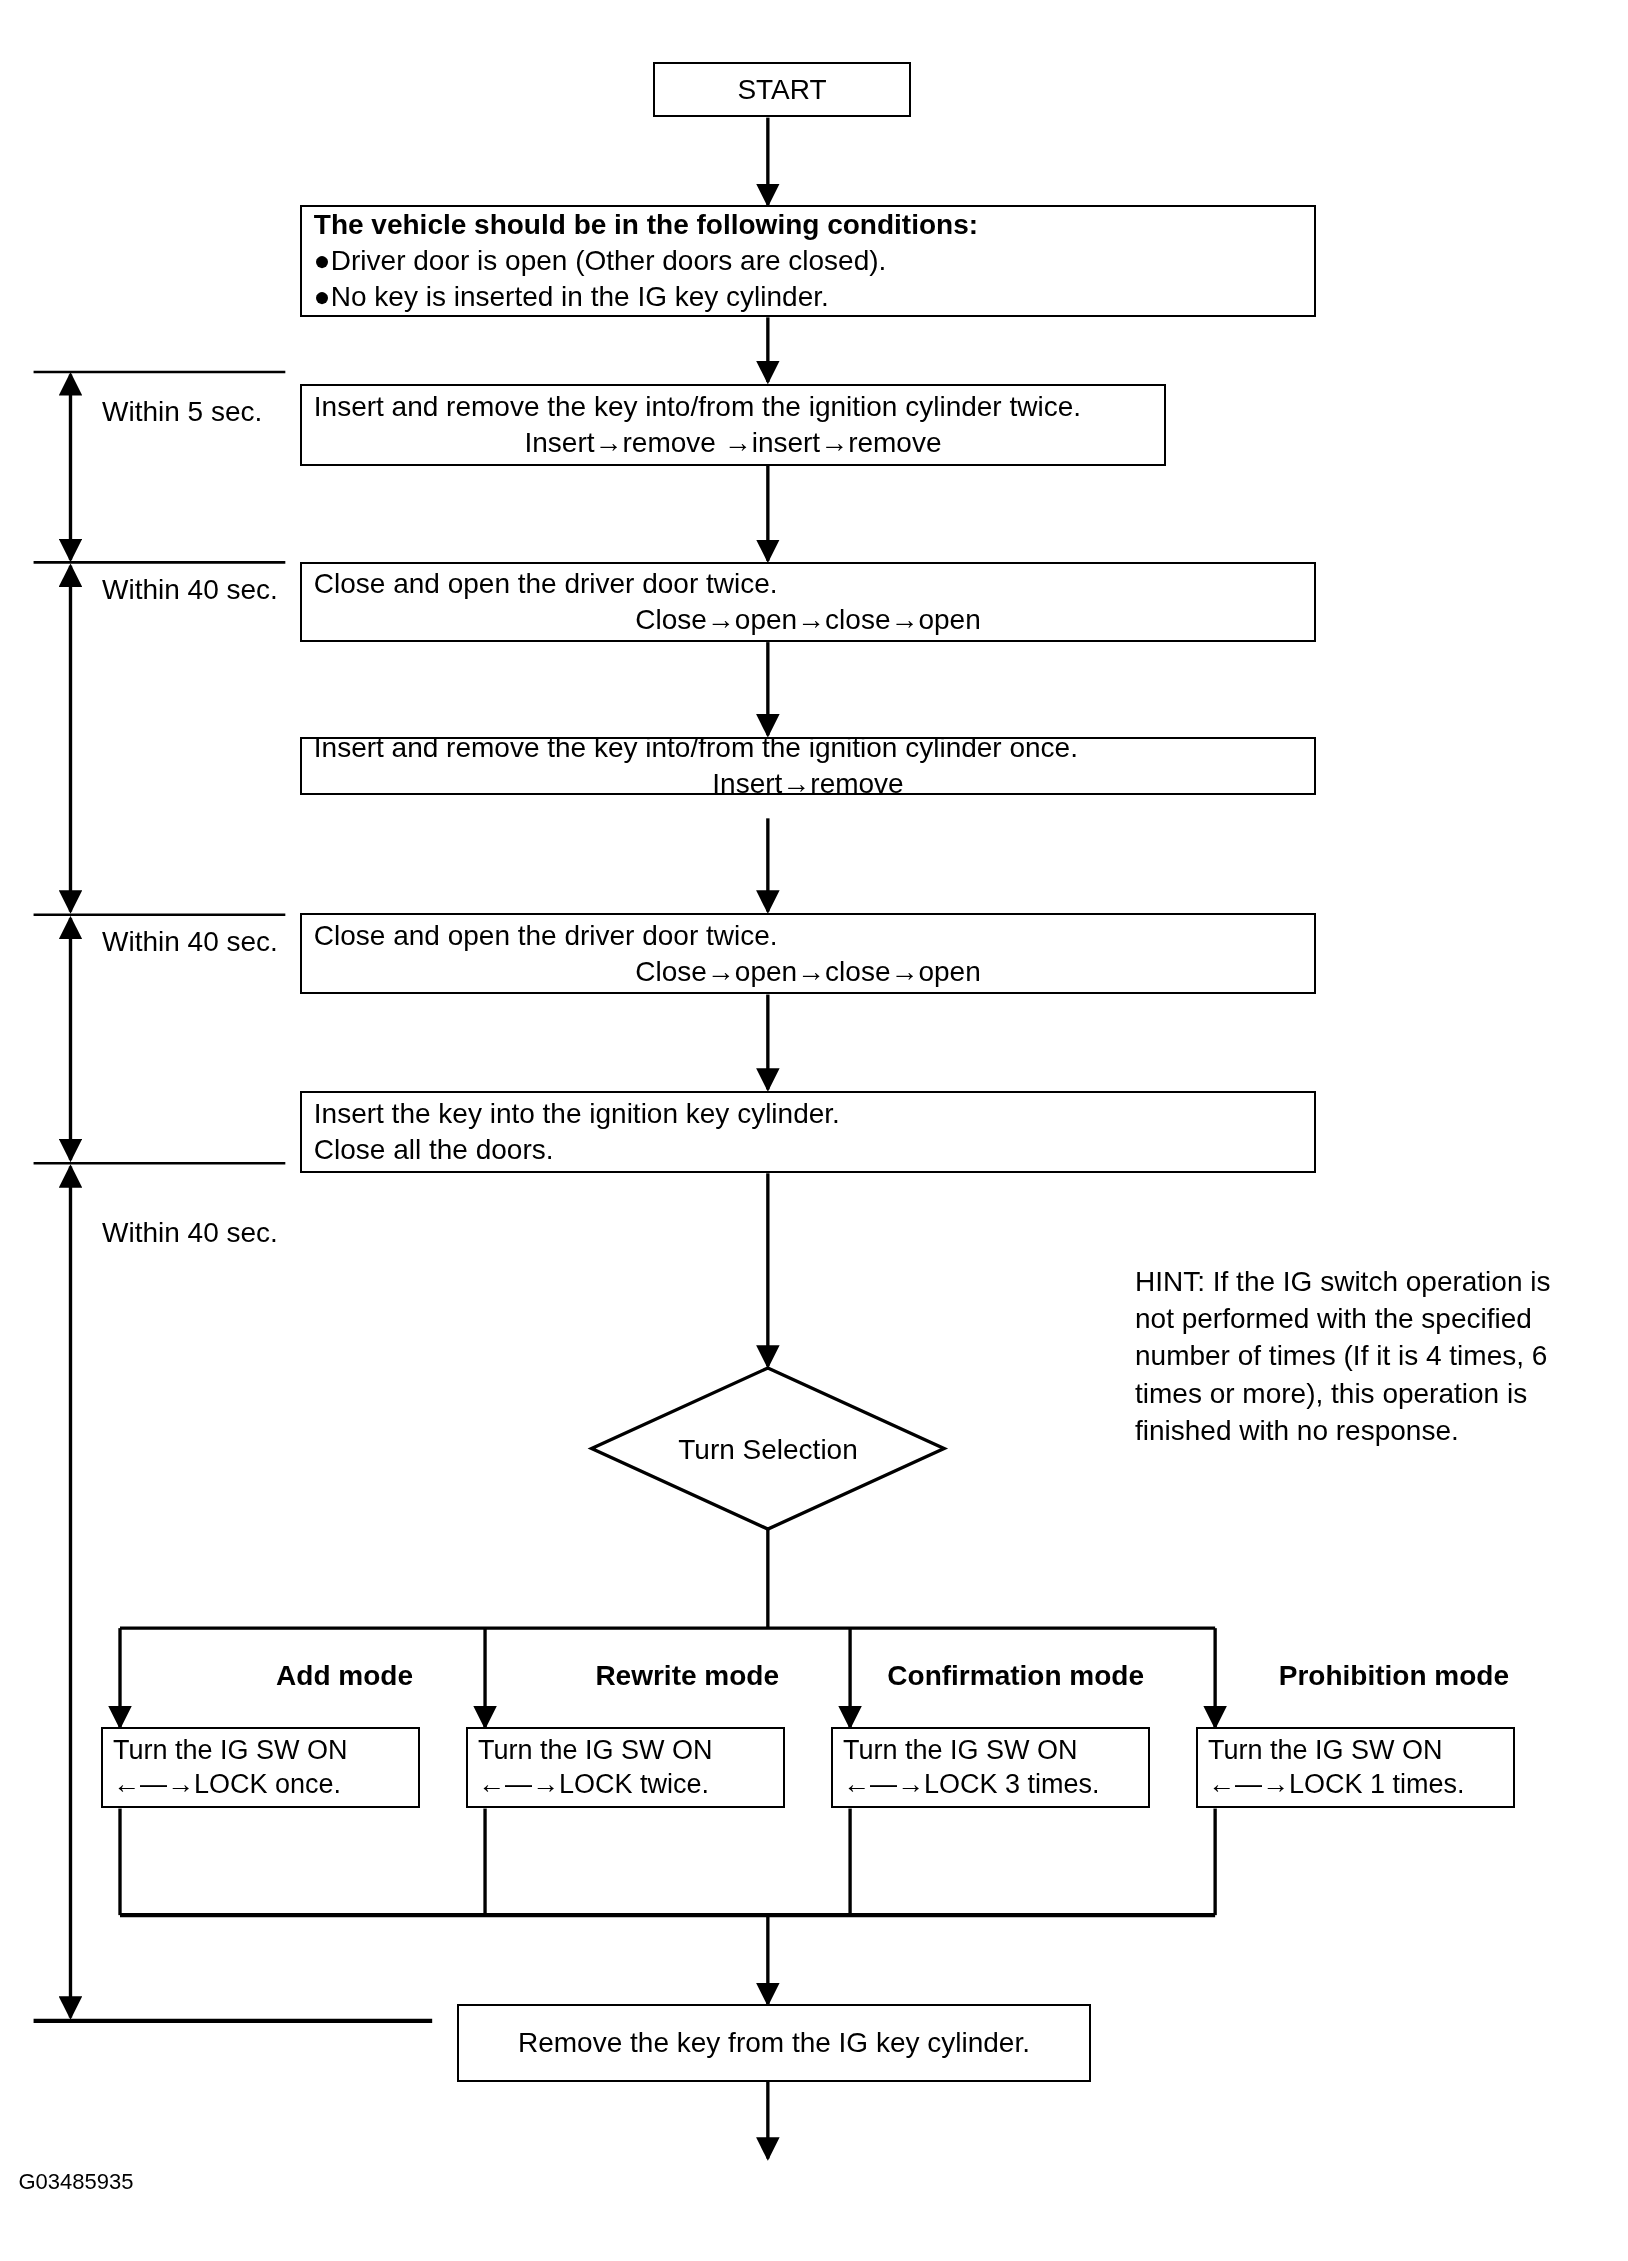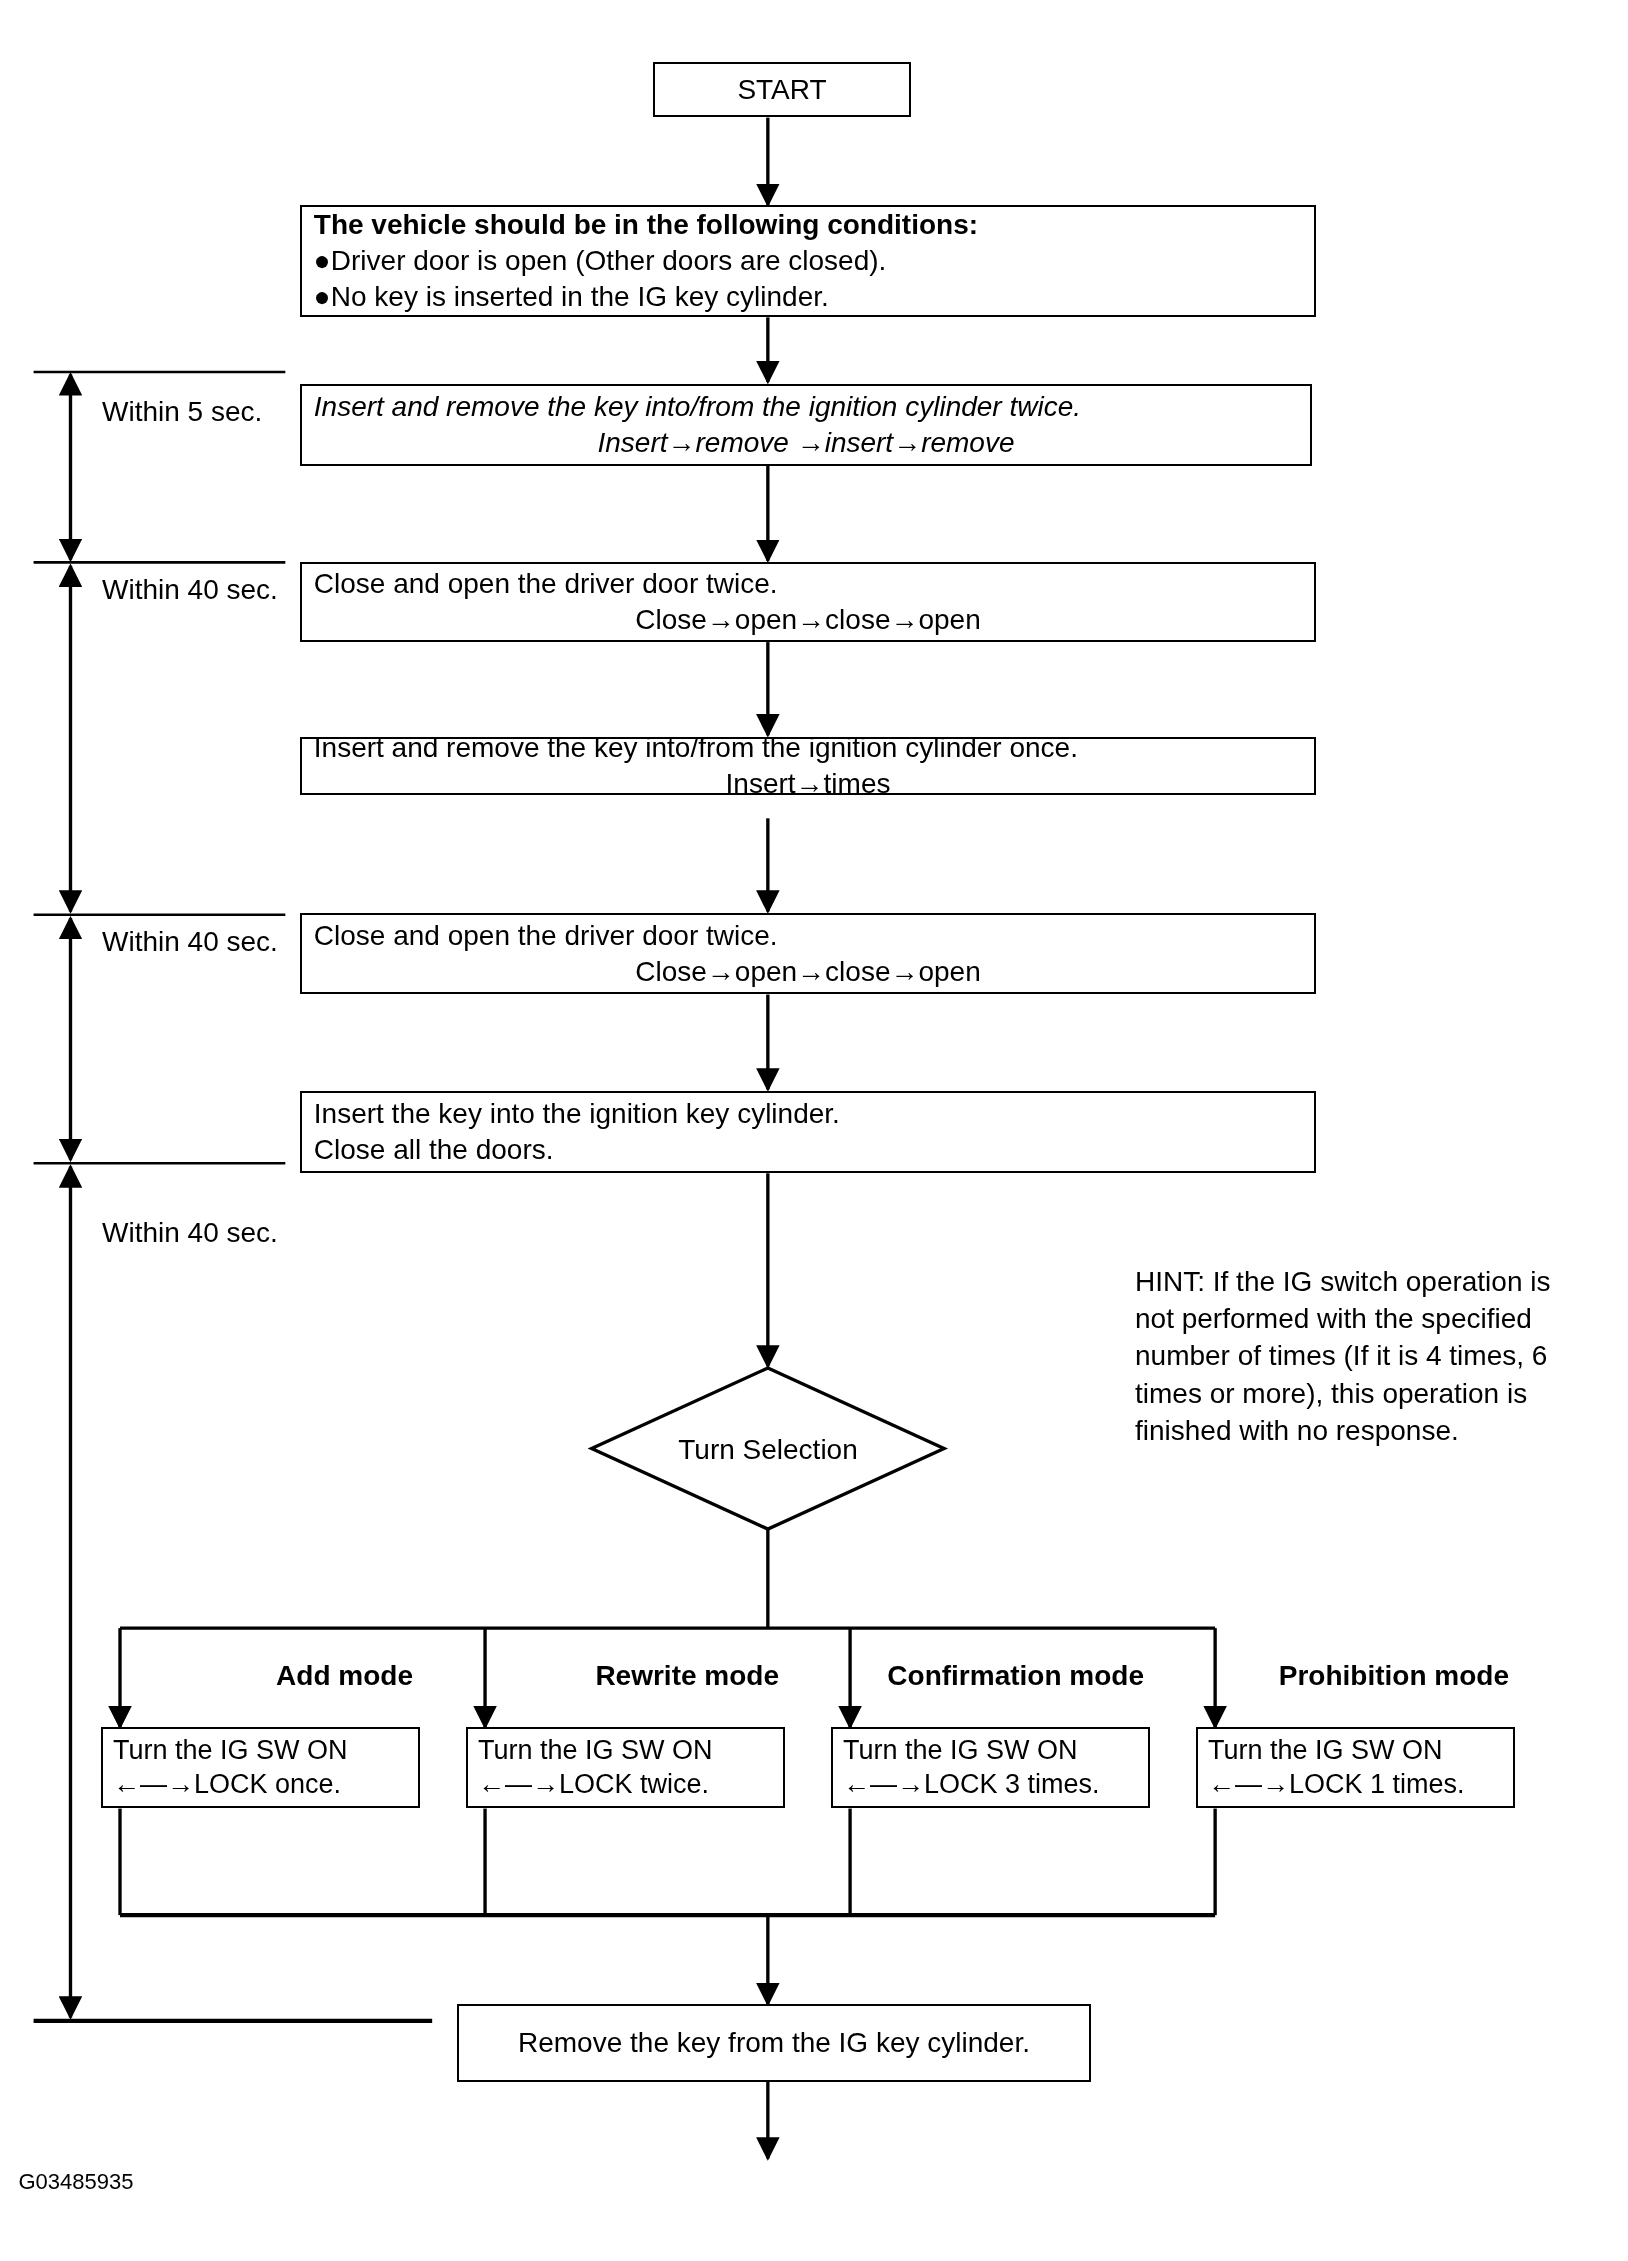--- a/index.html
+++ b/index.html
@@ -189,33 +189,33 @@
   <div class="start-box" style="left:653px; top:62px; width:258px; height:55px;">
     <span>START</span>
   </div>
 
   <div class="node" style="left:300px; top:205px; width:1016px; height:112px;">
     <div class="line bold">The vehicle should be in the following conditions:</div>
     <div class="bullet-line"><span class="dot">●</span><span>Driver door is open (Other doors are closed).</span></div>
     <div class="bullet-line"><span class="dot">●</span><span>No key is inserted in the IG key cylinder.</span></div>
   </div>
 
-  <div class="node" style="left:300px; top:384px; width:1012px; height:82px;font-style:italic;">
+  <div class="node" style="left:300px; top:384px; width:866px; height:82px;">
     <div class="line">Insert and remove the key into/from the ignition cylinder twice.</div>
     <div class="line center">Insert→remove →insert→remove</div>
   </div>
 
   <div class="node" style="left:300px; top:562px; width:1016px; height:80px;">
     <div class="line">Close and open the driver door twice.</div>
     <div class="line center">Close→open→close→open</div>
   </div>
 
   <div class="node" style="left:300px; top:737px; width:1016px; height:58px;">
     <div class="line">Insert and remove the key into/from the ignition cylinder once.</div>
-    <div class="line center">Insert→times</div>
+    <div class="line center">Insert→remove</div>
   </div>
 
   <div class="node" style="left:300px; top:913px; width:1016px; height:81px;">
     <div class="line">Close and open the driver door twice.</div>
     <div class="line center">Close→open→close→open</div>
   </div>
 
   <div class="node" style="left:300px; top:1091px; width:1016px; height:82px;">
     <div class="line">Insert the key into the ignition key cylinder.</div>
     <div class="line">Close all the doors.</div>

